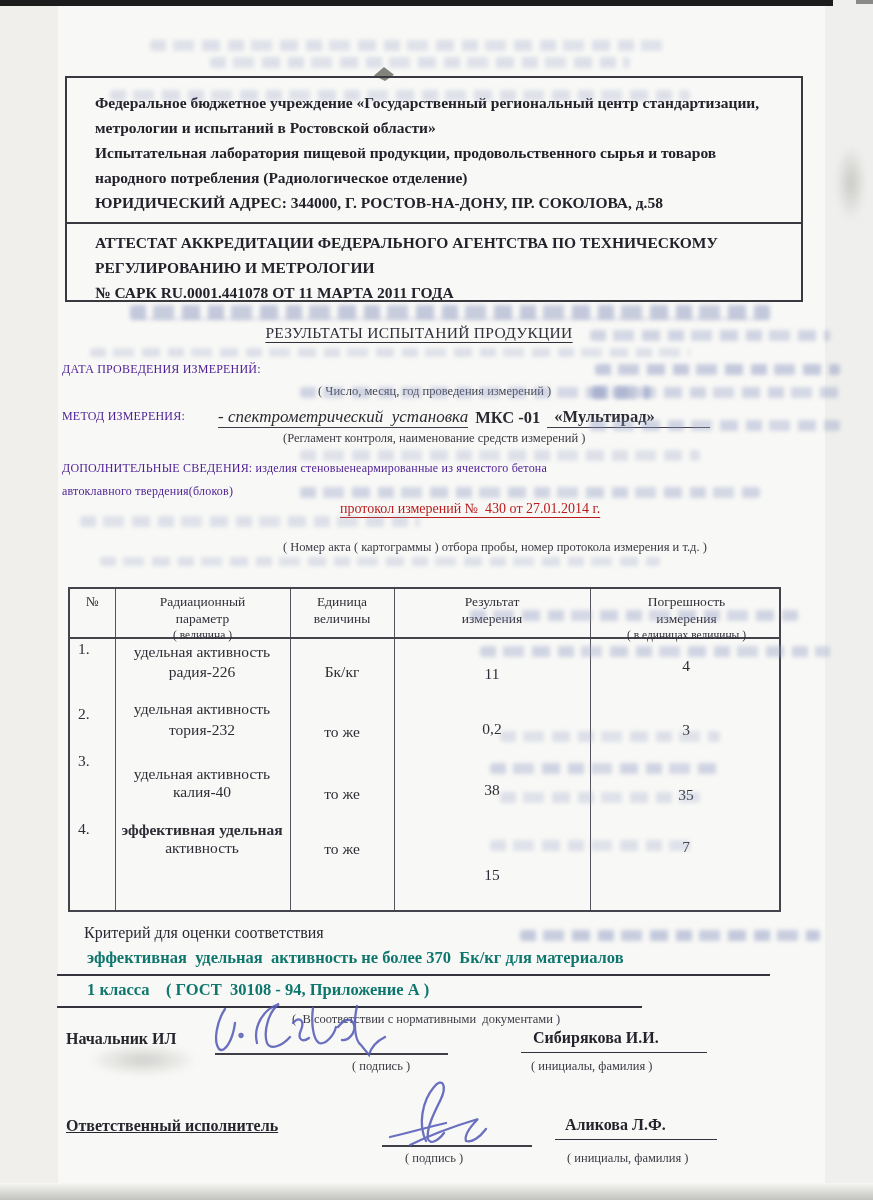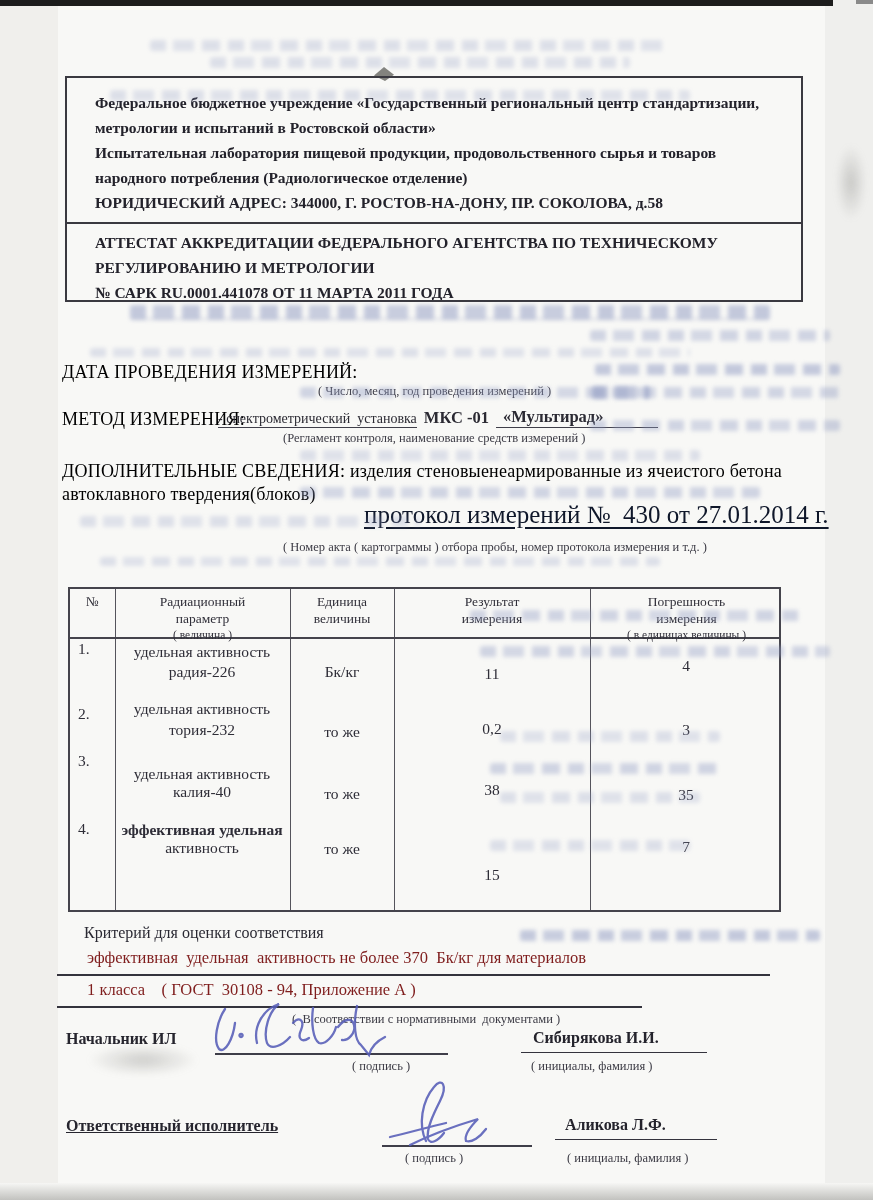--- a/index.html
+++ b/index.html
@@ -22,47 +22,47 @@
     padding:12px 28px 6px 28px;text-align:left;
     font-weight:bold;font-size:15.5px;line-height:25px;color:#23222b;overflow:hidden;
   }
   .org-box p{margin:0;}
   .box-divider{border-top:2px solid #3a3940;margin:7px -28px 6px -28px;}
   .doc-title{
     position:absolute;left:0;top:324px;width:838px;text-align:center;
     font-size:15.5px;letter-spacing:.3px;color:#302f3a;
     text-decoration:underline;text-underline-offset:4px;
   }
-  .lbl{position:absolute;font-size:18px;letter-spacing:.2px;color:#000000;}
+  .lbl{position:absolute;font-size:12px;letter-spacing:.2px;color:#4c1d95;}
   .val{font-size:15.5px;color:#27262f;}
   .cap{position:absolute;font-size:12.5px;color:#3c3b45;}
   .pre{white-space:pre-wrap;}
   .uline{border-bottom:1.6px solid #3f3e49;}
   .date-val{position:absolute;left:340px;top:359px;width:202px;height:22px;
     border-bottom:1.6px solid #3f3e49;padding-left:8px;box-sizing:border-box;}
   .method-row{position:absolute;left:218px;top:404px;height:24px;display:flex;align-items:flex-end;}
-  .method-row .seg{font-size:14px;}
+  .method-row .seg{font-size:17px;font-style:italic;}
   .method-row .segb{font-weight:bold;font-size:16.5px;padding:0 7px;}
   .method-row .tail{width:48px;}
   .protocol{
-    position:absolute;left:340px;top:501px;font-size:25px;color:#0f172a;
-    text-decoration:underline;text-underline-offset:4px;margin-left:24px;
+    position:absolute;left:340px;top:501px;font-size:14px;color:#b91c1c;
+    text-decoration:underline;text-underline-offset:4px;
   }
   
   .rtable{position:absolute;left:68px;top:587px;width:713px;height:325px;
     border:2px solid #45444c;box-sizing:border-box;font-size:15.5px;color:#2e2d37;}
   .vline{position:absolute;top:0;bottom:0;width:1.4px;background:#55545c;}
   .hline{position:absolute;left:0;right:0;top:48px;height:1.6px;background:#45444c;}
   .hcol{position:absolute;top:4px;text-align:center;font-size:13.5px;line-height:17px;color:#302f39;}
   .hsub{font-size:11.5px;}
   .cell{position:absolute;white-space:nowrap;}
   .cc{transform:translateX(-50%);}
   
   .crit-line{position:absolute;border-bottom:2px solid #34333d;box-sizing:border-box;
-    font-weight:normal;font-size:16.5px;color:#7f1d1d;padding-left:30px;height:28px;}
+    font-weight:bold;font-size:16.5px;color:#0f766e;padding-left:30px;height:28px;}
   
   .role{position:absolute;font-weight:bold;font-size:16px;color:#26252e;}
   .sigline{position:absolute;height:1.6px;background:#3f3e49;}
   .namebox{position:absolute;border-bottom:1.8px solid #34333d;height:24px;box-sizing:border-box;
     font-weight:bold;font-size:16px;color:#24232c;}
   svg.ink{position:absolute;overflow:visible;}
   
   .ghost{position:absolute;height:11px;opacity:.38;filter:blur(2px);border-radius:3px;pointer-events:none;
     background:repeating-linear-gradient(90deg,#8f9ac2 0 16px,transparent 16px 23px,#9aa4c8 23px 44px,transparent 44px 52px,#8f9ac2 52px 70px,transparent 70px 78px);}
   .ghost.strong{opacity:.5;}
@@ -88,20 +88,21 @@
 
   <div class="org-box">
     <p>Федеральное бюджетное учреждение «Государственный региональный центр стандартизации, метрологии и испытаний в Ростовской области»</p>
     <p>Испытательная лаборатория пищевой продукции, продовольственного сырья и товаров народного потребления (Радиологическое отделение)</p>
     <p>ЮРИДИЧЕСКИЙ АДРЕС: 344000, Г. РОСТОВ-НА-ДОНУ, ПР. СОКОЛОВА, д.58</p>
     <div class="box-divider"></div>
     <p>АТТЕСТАТ АККРЕДИТАЦИИ ФЕДЕРАЛЬНОГО АГЕНТСТВА ПО ТЕХНИЧЕСКОМУ РЕГУЛИРОВАНИЮ И МЕТРОЛОГИИ</p>
     <p>№ САРК RU.0001.441078 ОТ 11 МАРТА 2011 ГОДА</p>
   </div>
 
+  <div class="doc-title">РЕЗУЛЬТАТЫ ИСПЫТАНИЙ ПРОДУКЦИИ</div>
 
   <div class="lbl" style="left:62px;top:362px;">ДАТА ПРОВЕДЕНИЯ ИЗМЕРЕНИЙ:</div>
   <div class="cap" style="left:318px;top:384px;">( Число, месяц, год проведения измерений )</div>
 
   <div class="lbl" style="left:62px;top:409px;">МЕТОД ИЗМЕРЕНИЯ:</div>
   <div class="method-row">
     <span class="seg uline pre">- спектрометрический  установка</span>
     <span class="segb">МКС -01</span>
     <span class="segb uline">«Мультирад»</span>
     <span class="tail uline"></span>

